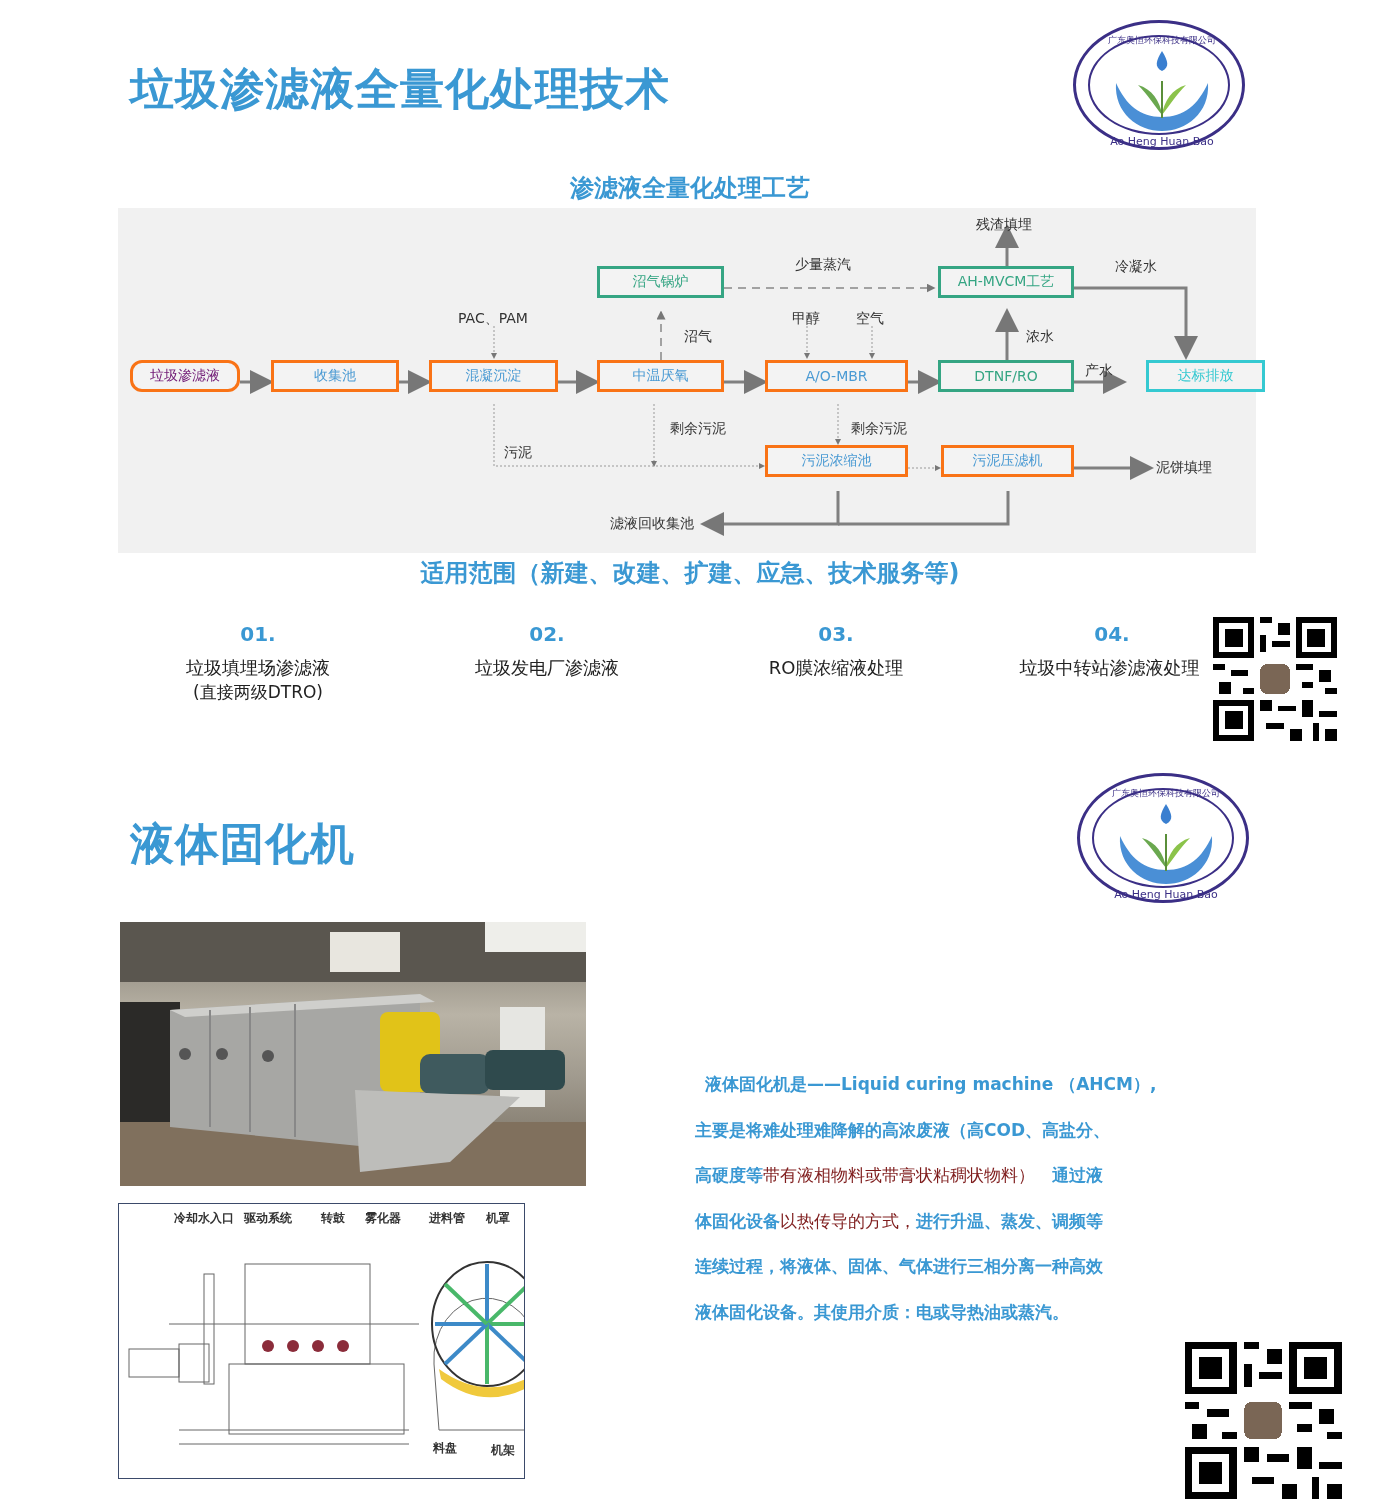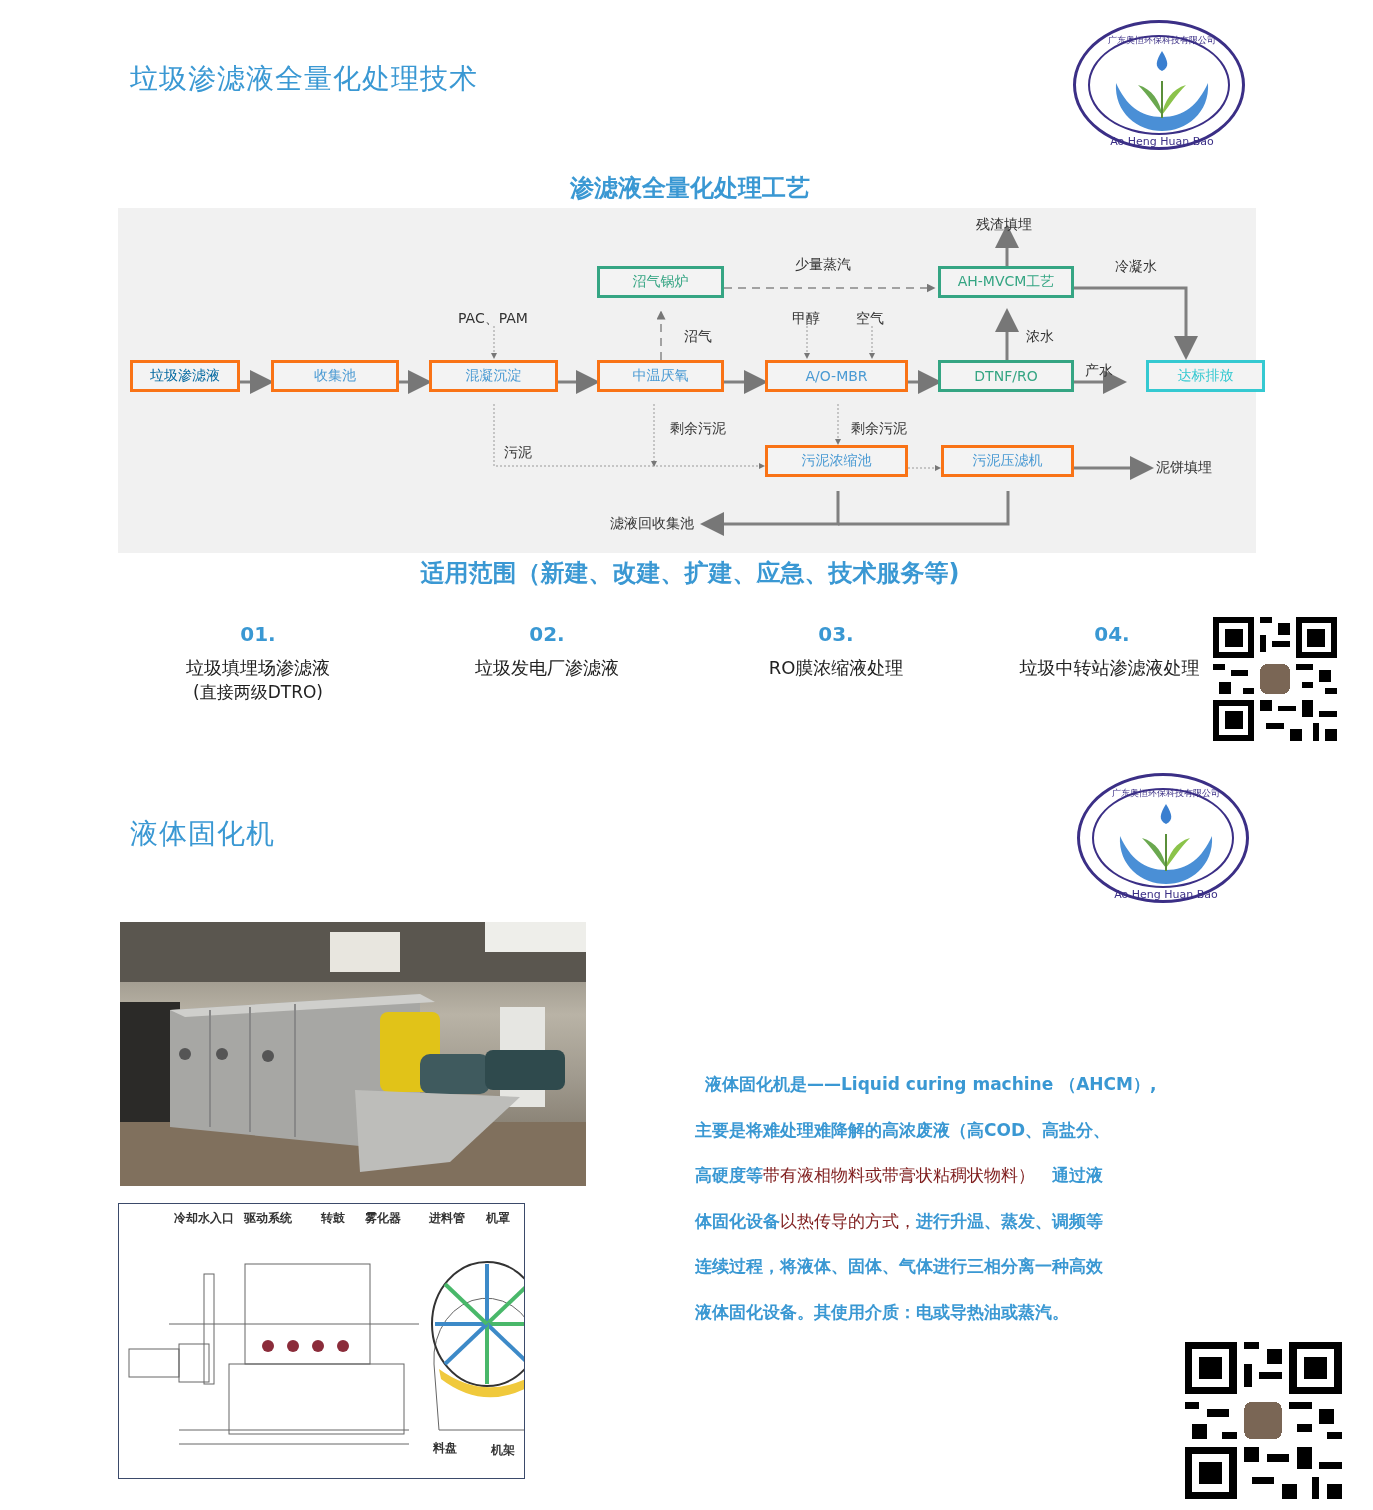--- a/index.html
+++ b/index.html
@@ -1,33 +1,33 @@
 <!DOCTYPE html>
 <html><head>
 <meta charset="utf-8">
 <style>
   * { box-sizing: border-box; margin: 0; padding: 0; }
   html, body { width: 1373px; height: 1510px; background: #ffffff; overflow: hidden; }
   body { position: relative; font-family: "DejaVu Sans", "Liberation Sans", sans-serif; color: #222; }
   .abs { position: absolute; }
 
-  .h1 { color: #3a98d3; font-weight: normal; font-size: 28px; letter-spacing: 1px; white-space: nowrap; }
+  .h1 { color: #3a98d3; font-weight: bold; font-size: 44px; letter-spacing: 1px; white-space: nowrap; }
   .h2 { color: #3a98d3; font-weight: bold; font-size: 24px; white-space: nowrap; text-align: center; }
 
   
   .logo { width: 172px; height: 130px; border: 3px solid #3b2f86; border-radius: 50%; background: #fff; }
   .logo .inner { position: absolute; left: 12px; top: 12px; right: 12px; bottom: 12px; border: 2px solid #3b2f86; border-radius: 50%; }
   .logo svg { position: absolute; left: 0; top: 0; }
 
   
   .flow { left: 118px; top: 208px; width: 1138px; height: 345px; background: #f1f1f1; }
   .box { position: absolute; height: 32px; border: 3px solid #f97316; background: #f3f3f3; display: flex; align-items: center; justify-content: center; font-size: 14px; color: #4a9ad3; white-space: nowrap; }
   .box.green { border-color: #35a583; color: #35a583; }
   .box.cyan { border-color: #35c9d1; color: #35c9d1; }
-  .box.dark { color: #0369a1; }
+  .box.dark { color: #701a75; border-radius: 12px; }
   .lbl { position: absolute; font-size: 14px; color: #333; white-space: nowrap; }
   .flow svg { position: absolute; left: 0; top: 0; }
 
   
   .num { color: #3a98d3; font-weight: bold; font-size: 20px; text-align: center; width: 200px; }
   .item-text { font-size: 18px; color: #222; text-align: center; white-space: nowrap; line-height: 24px; }
 
   .qr { background: #fff; }
 
   

